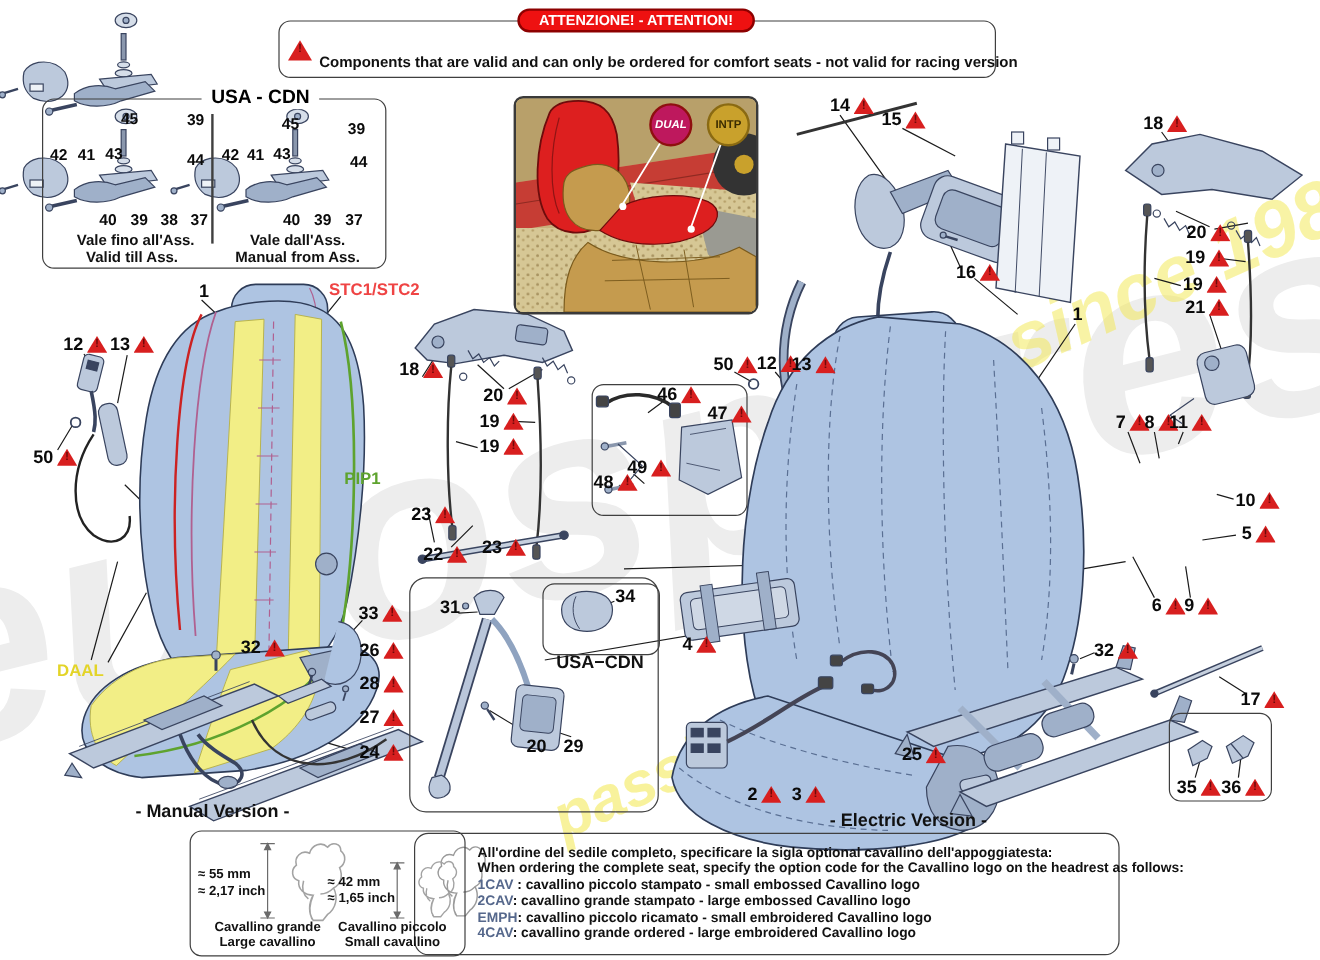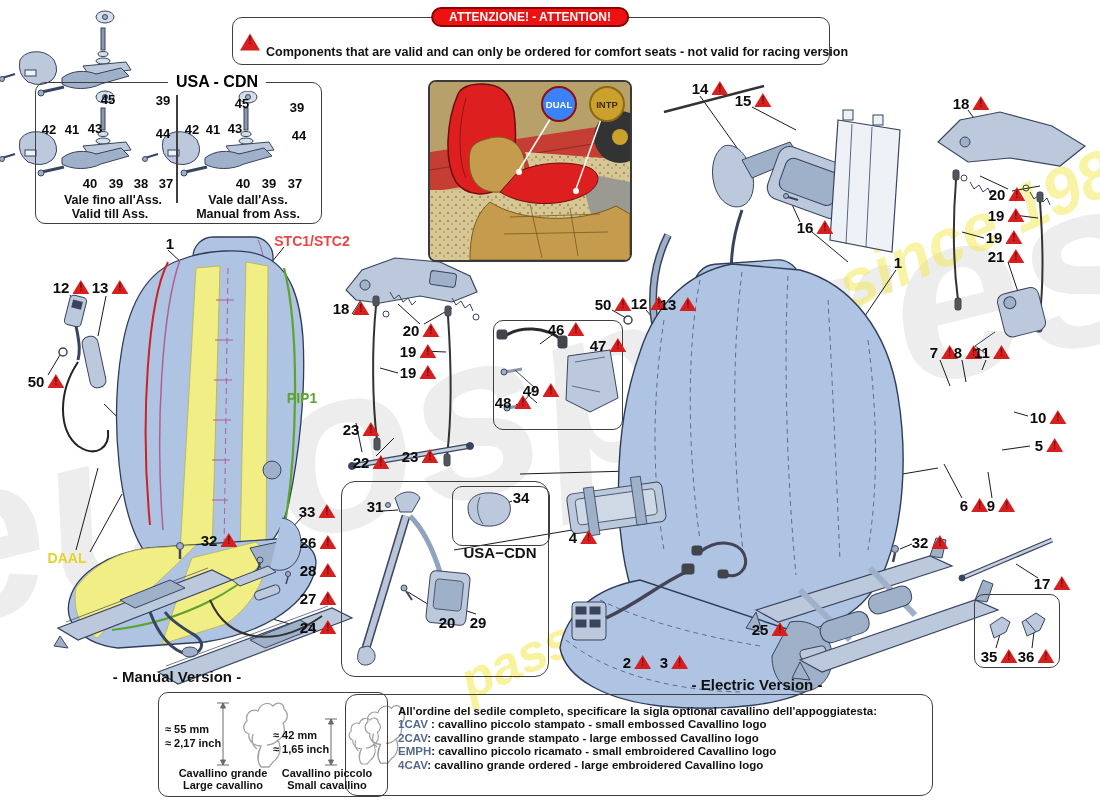--- a/index.html
+++ b/index.html
@@ -19,21 +19,21 @@
   .pill{position:absolute;z-index:5;font-weight:bold;border-radius:14px;white-space:nowrap;}
   .pill.attn{left:530px;top:7px;transform:translateX(-50%);background:#ee1111;border:2px solid #8d0000;
        color:#fff;font-size:12px;padding:1px 16px;}
   .pill.rif{left:370px;top:684px;background:#ffe600;border:1.6px solid #1a1a1a;color:#000;
        font-size:13.5px;padding:1px 12px;}
   .banner-line{position:absolute;z-index:4;font-weight:bold;font-size:12.5px;color:#111;white-space:nowrap;}
   .inset{position:absolute;left:428px;top:80px;width:200px;height:178px;border:2px solid #3a3a3a;
        border-radius:8px;overflow:hidden;z-index:2;background:#c9b17c;}
   .ptag{position:absolute;width:32px;height:32px;border-radius:50%;display:flex;align-items:center;
        justify-content:center;font-weight:bold;font-size:9.5px;z-index:3;}
-  .ptag.dual{left:111px;top:4px;background:#3b82f6;border:2px solid #8f0f0f;color:#fff;}
+  .ptag.dual{left:111px;top:4px;background:#be185d;border:2px solid #8f0f0f;color:#fff;font-style:italic;}
   .ptag.intp{left:159px;top:4px;background:#c9a12c;border:2px solid #8a6a12;color:#3c2d00;}
   .rif-text{position:absolute;left:398px;top:705px;z-index:4;font-size:11.5px;font-weight:bold;
        line-height:13.4px;color:#111;}
   .code{color:#56688c;}
   .cavtxt{position:absolute;z-index:4;font-weight:bold;font-size:11px;color:#111;white-space:nowrap;}
   .divider{position:absolute;left:176px;top:95px;width:1.6px;height:108px;background:#3f3f3f;z-index:3;}
   .usa-title{position:absolute;left:177px;top:82px;transform:translate(-50%,-50%);background:#fff;
        padding:0 8px;font-weight:bold;font-size:16px;z-index:3;white-space:nowrap;margin-left:40px;}
 </style>
 </head>
@@ -323,20 +323,21 @@
 <div class="lbl" style="left:177px;top:676px;font-size:15px">- Manual Version -</div>
 <div class="lbl" style="left:757px;top:684px;font-size:15px">- Electric Version -</div>
 
 <div class="lbl red" style="left:312px;top:241px;font-size:14px">STC1/STC2</div>
 <div class="lbl green" style="left:302px;top:398px;font-size:14px">PIP1</div>
 <div class="lbl yel" style="left:67px;top:558px;font-size:14px">DAAL</div>
 
 <div class="box" style="left:345px;top:694px;width:586px;height:100px;border-radius:12px;border-width:1.6px"></div>
 <div class="rif-text">
   <div>All'ordine del sedile completo, specificare la sigla optional cavallino dell'appoggiatesta:</div>
+  <div>When ordering the complete seat, specify the option code for the Cavallino logo on the headrest as follows:</div>
   <div><span class="code">1CAV</span><span> : cavallino piccolo stampato - small embossed Cavallino logo</span></div>
   <div><span class="code">2CAV</span><span>: cavallino grande stampato - large embossed Cavallino logo</span></div>
   <div><span class="code">EMPH</span><span>: cavallino piccolo ricamato - small embroidered Cavallino logo</span></div>
   <div><span class="code">4CAV</span><span>: cavallino grande ordered - large embroidered Cavallino logo</span></div>
 </div>
 
 <div class="box" style="left:158px;top:692px;width:228px;height:103px;border-radius:10px;border-width:1.6px">
   <svg width="224" height="99" style="position:absolute;left:0;top:0">
     <g stroke="#6b6b6b" fill="none" stroke-width="1">
       <path d="M64,10 L64,72 M58,10 h12 M58,72 h12"></path>

